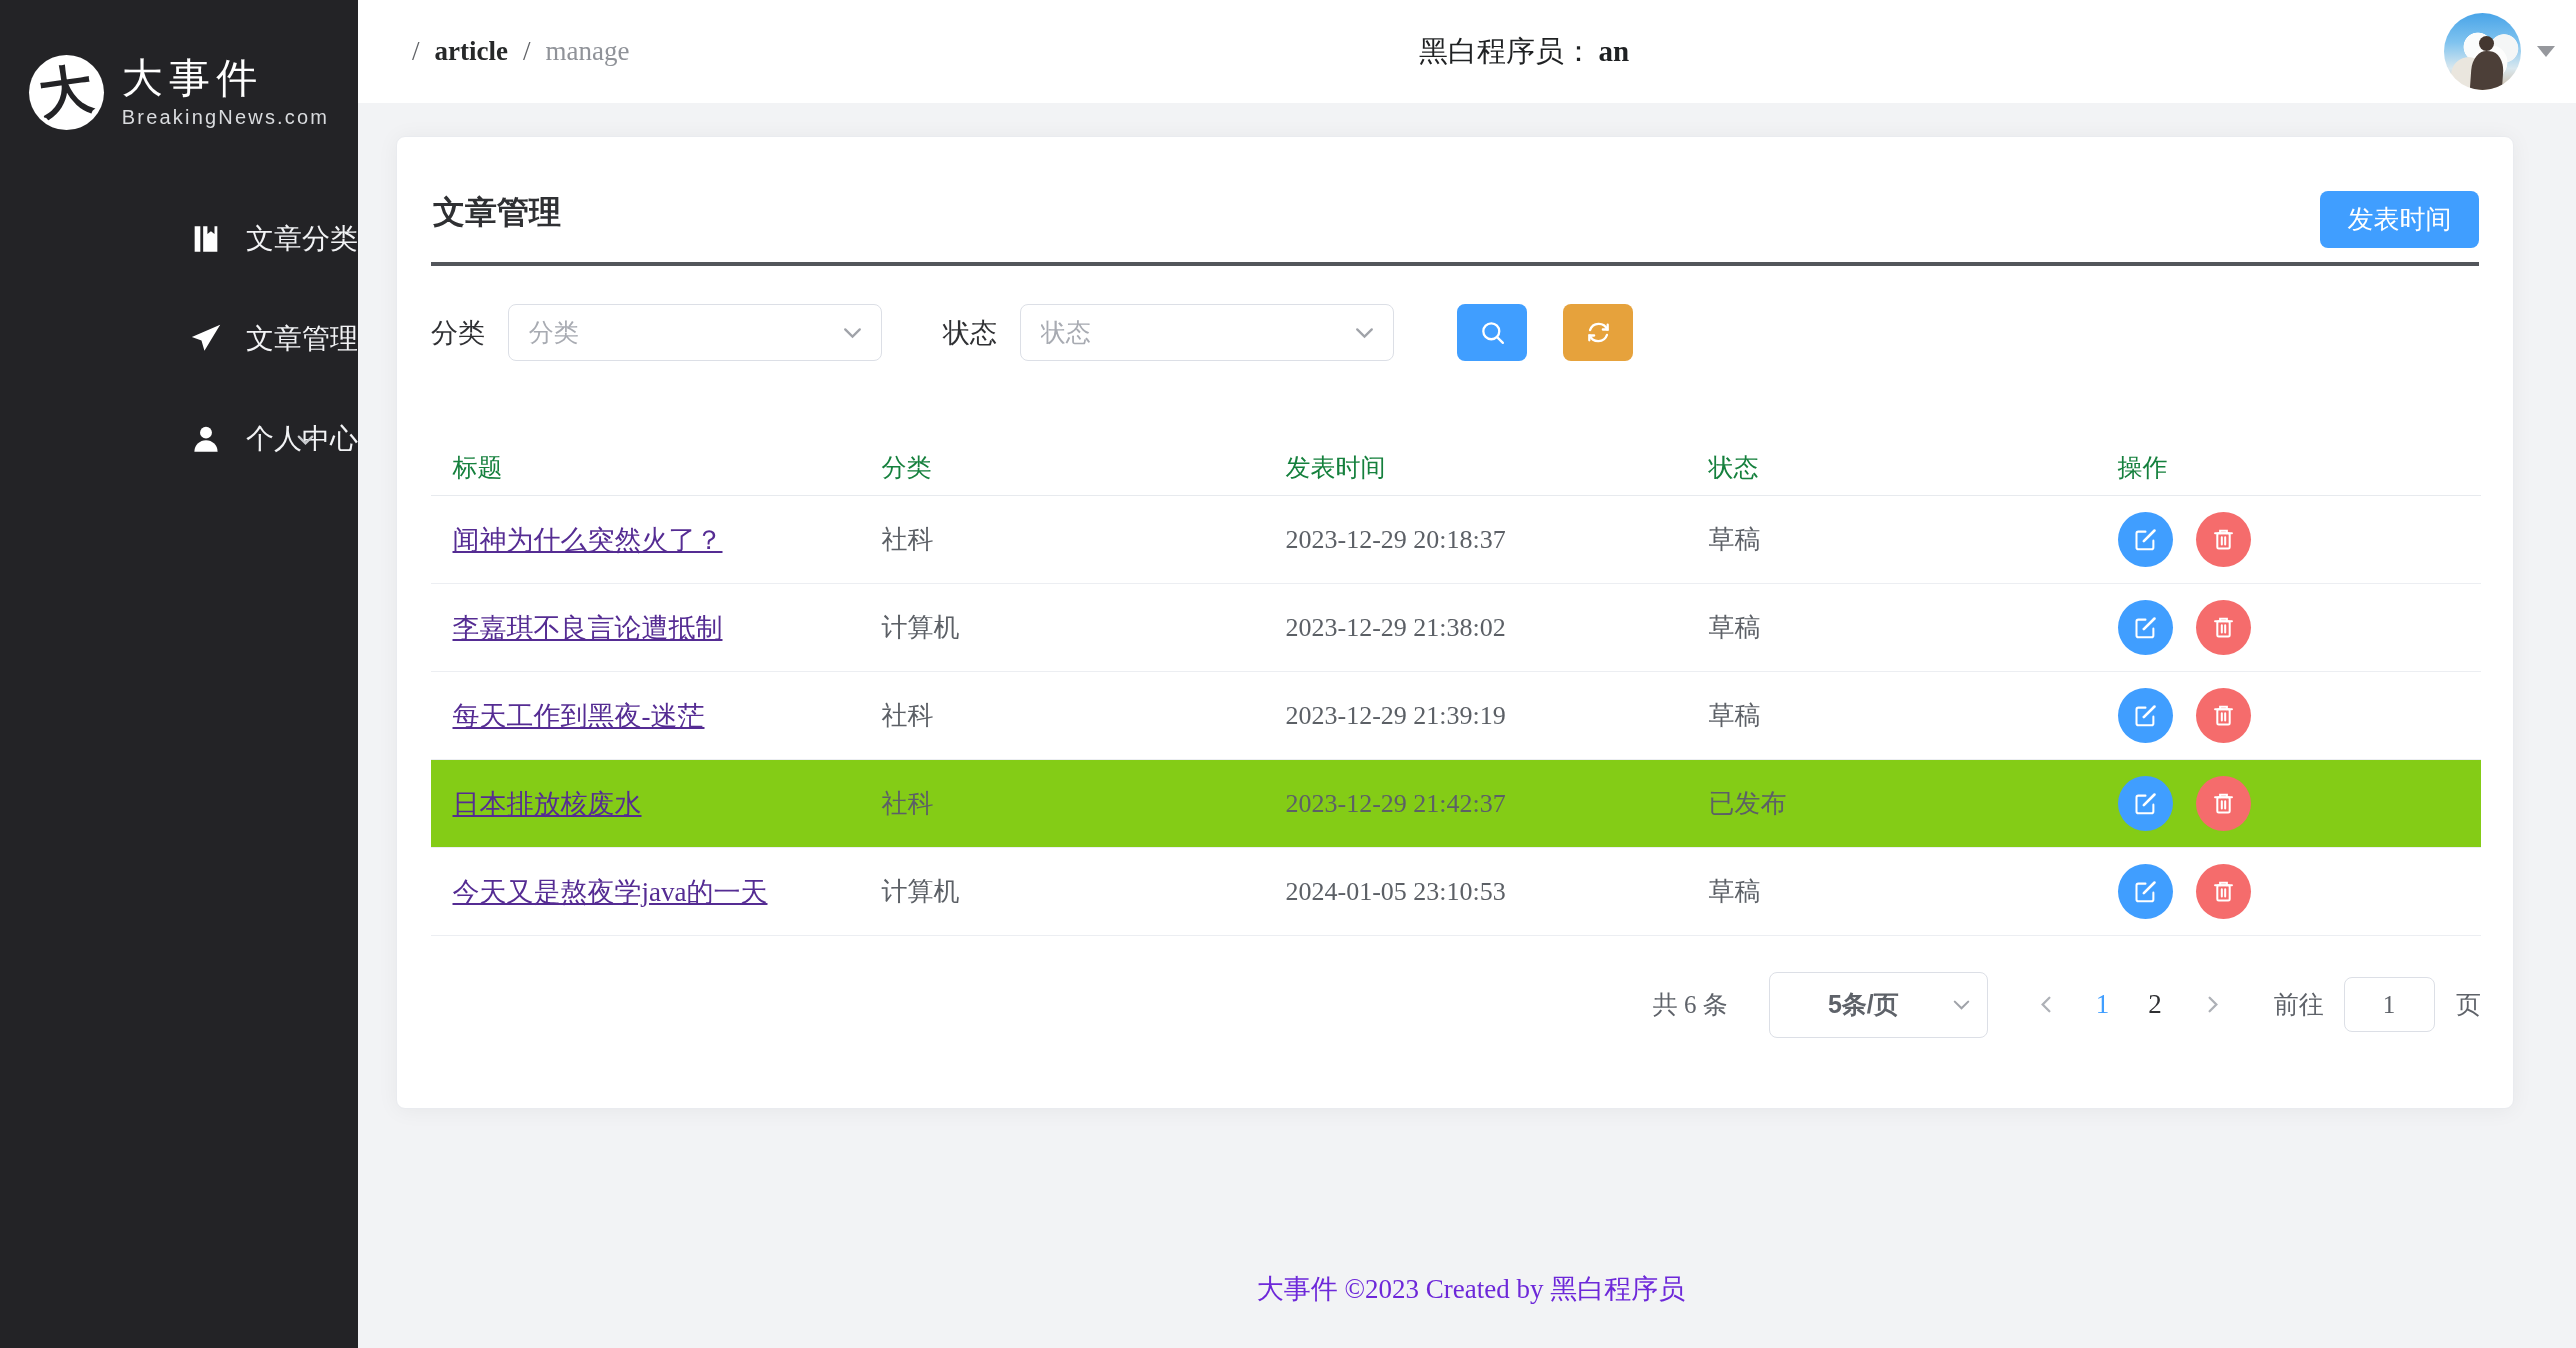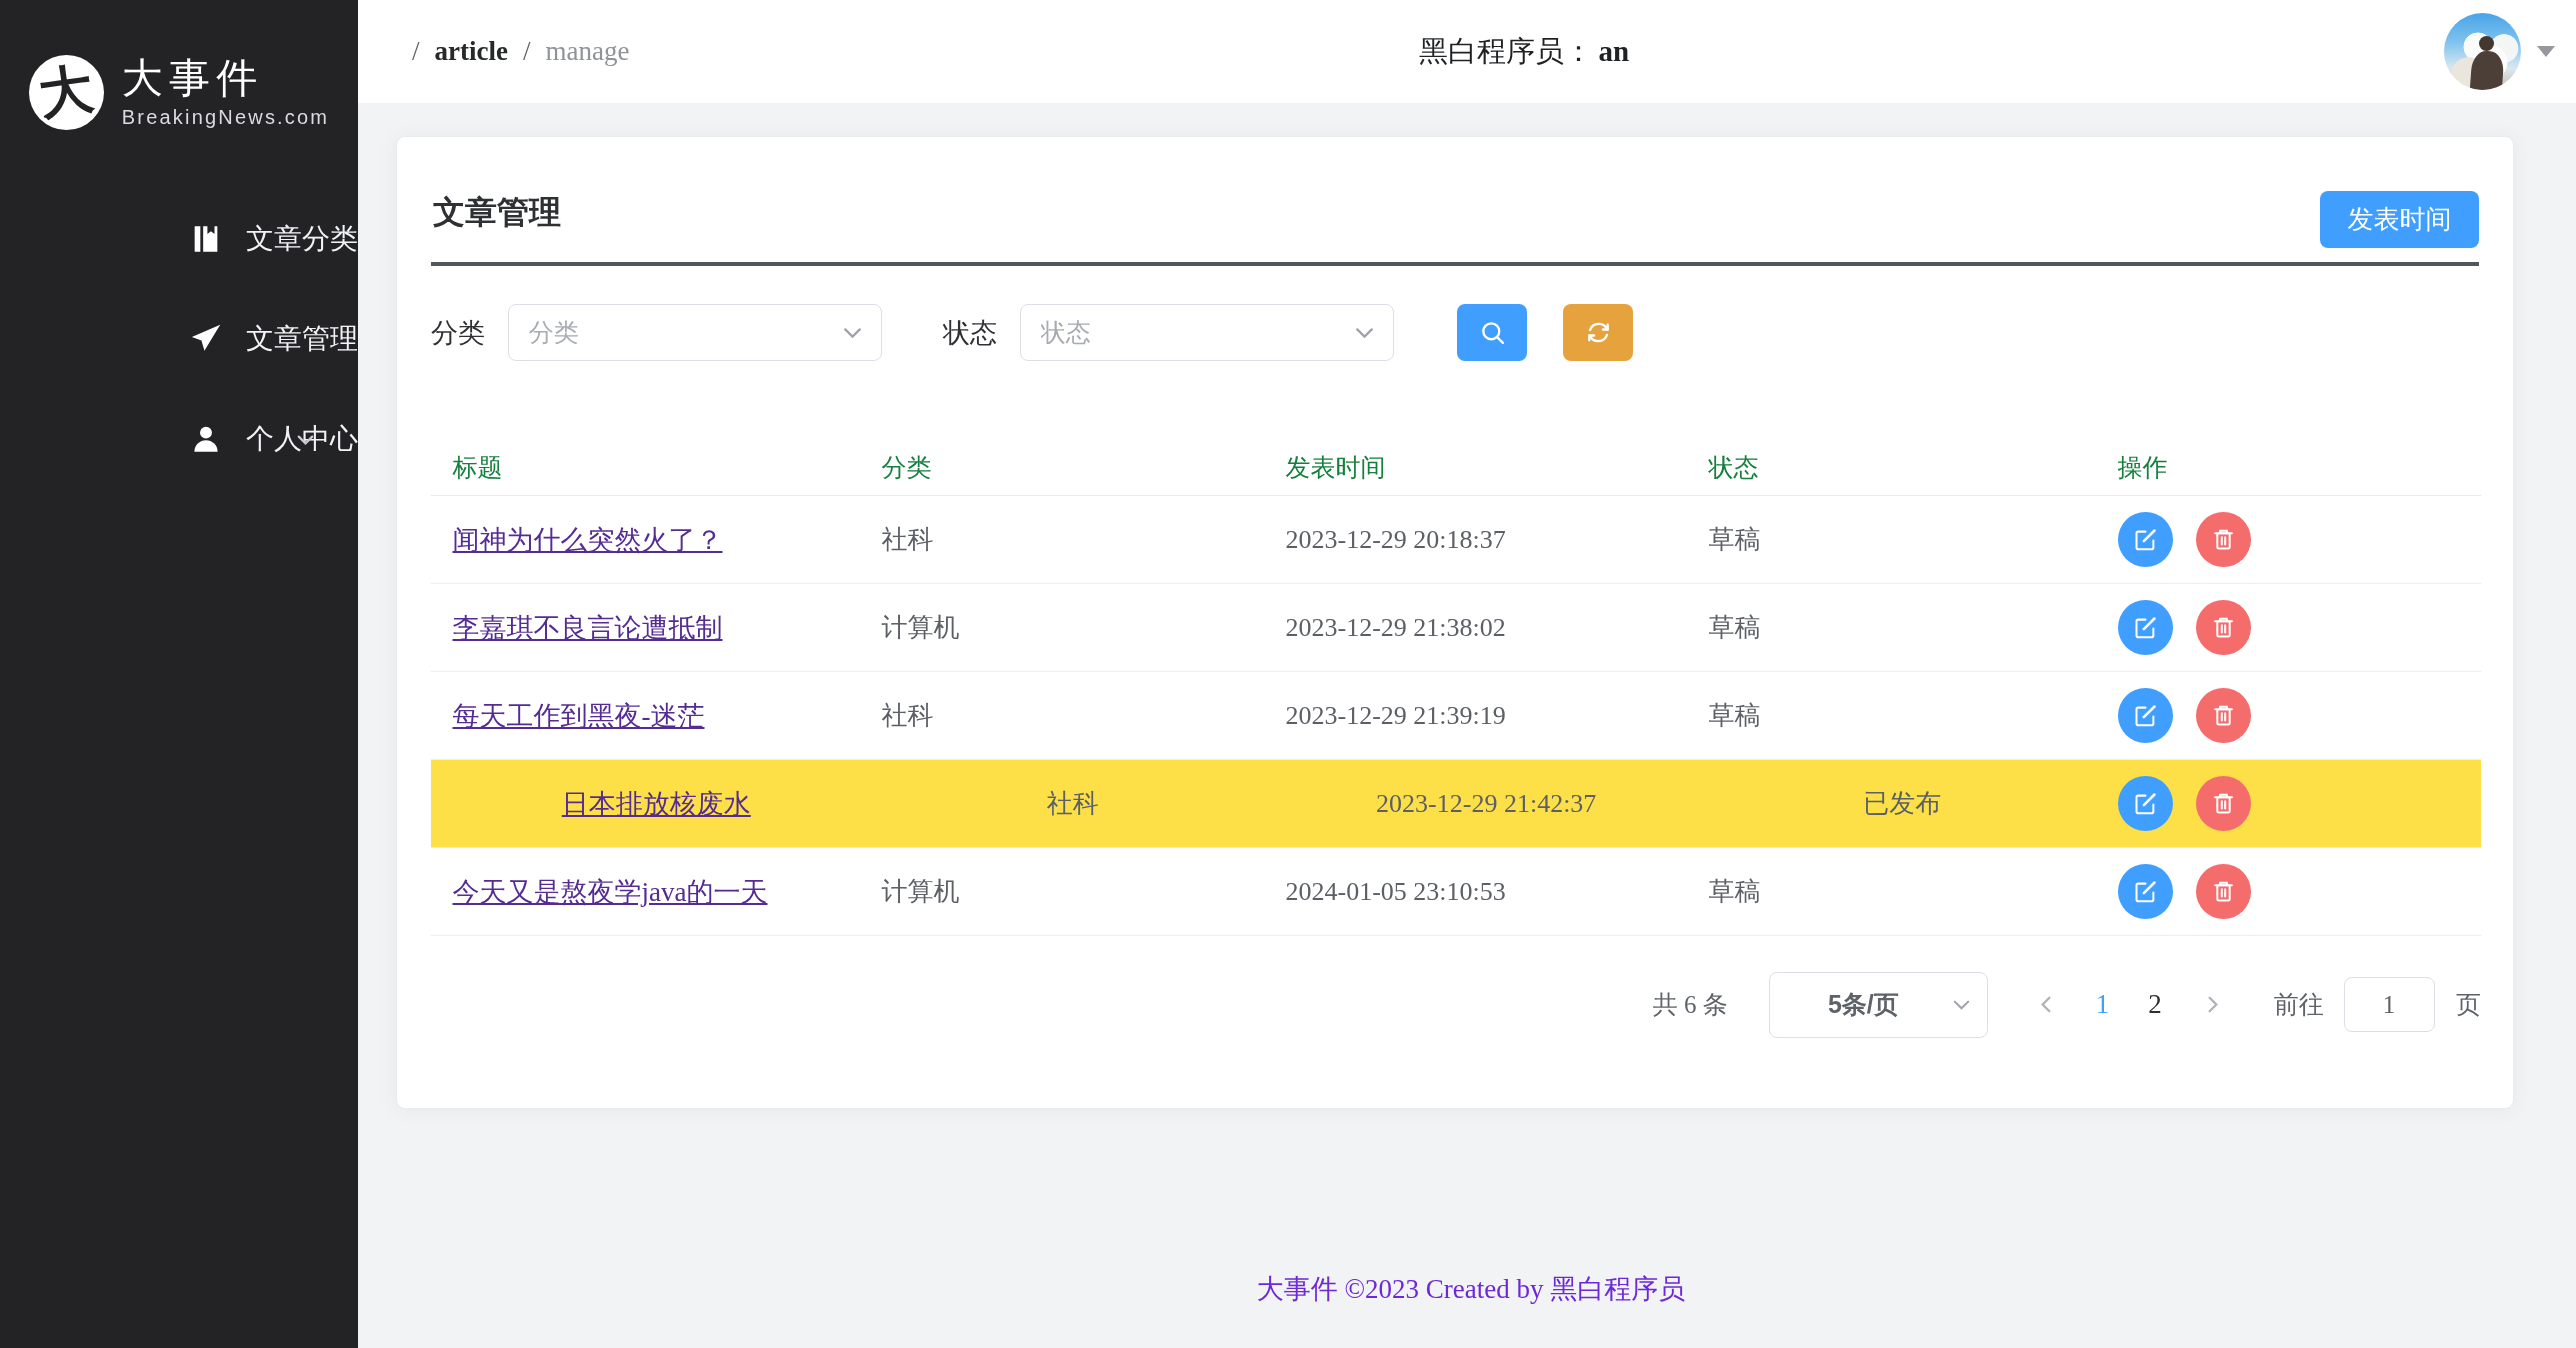--- a/index.html
+++ b/index.html
@@ -57,21 +57,21 @@
   .search-btn { background:#409EFF; margin-left:63px; }
   .refresh-btn { background:#E6A23C; margin-left:36px; }
   .icon-btn svg { width:29px; height:29px; }
 
   
   .table { position:absolute; left:34px; top:302px; width:2050px; }
   .thead, .trow { display:grid; grid-template-columns:429px 404px 423px 409px 1fr; align-items:center; }
   .thead { height:57px; border-bottom:0.9px solid #E7EAEE; }
   .th { font-size:25px; color:#15803d; padding-left:21.5px; }
   .trow { height:88px; border-bottom:0.9px solid #ECEEF2; }
-  .trow.hl { background:#fde047;text-align:center; }
+  .trow.hl { background:#84cc16; }
   .td { font-size:26px; color:#5C6066; padding-left:21.5px; }
   .td a { color:#552C93; text-decoration:underline; font-size:27px; cursor:pointer; }
   .td-actions { display:flex; gap:23px; }
   .cbtn { width:55px; height:55px; border-radius:50%; border:none; display:flex; align-items:center; justify-content:center; color:#fff; cursor:pointer; }
   .cbtn svg { width:27px; height:27px; }
   .cbtn.edit { background:#409EFF; }
   .cbtn.del { background:#F56C6C; }
 
   
   .pagination { position:absolute; right:32px; top:839px; height:57px; display:flex; align-items:center; font-size:25px; color:#5E6269; }

